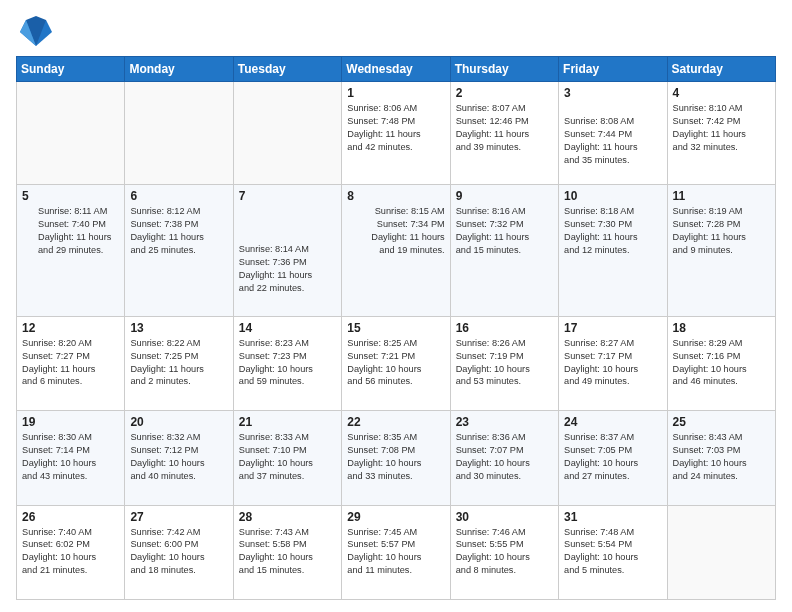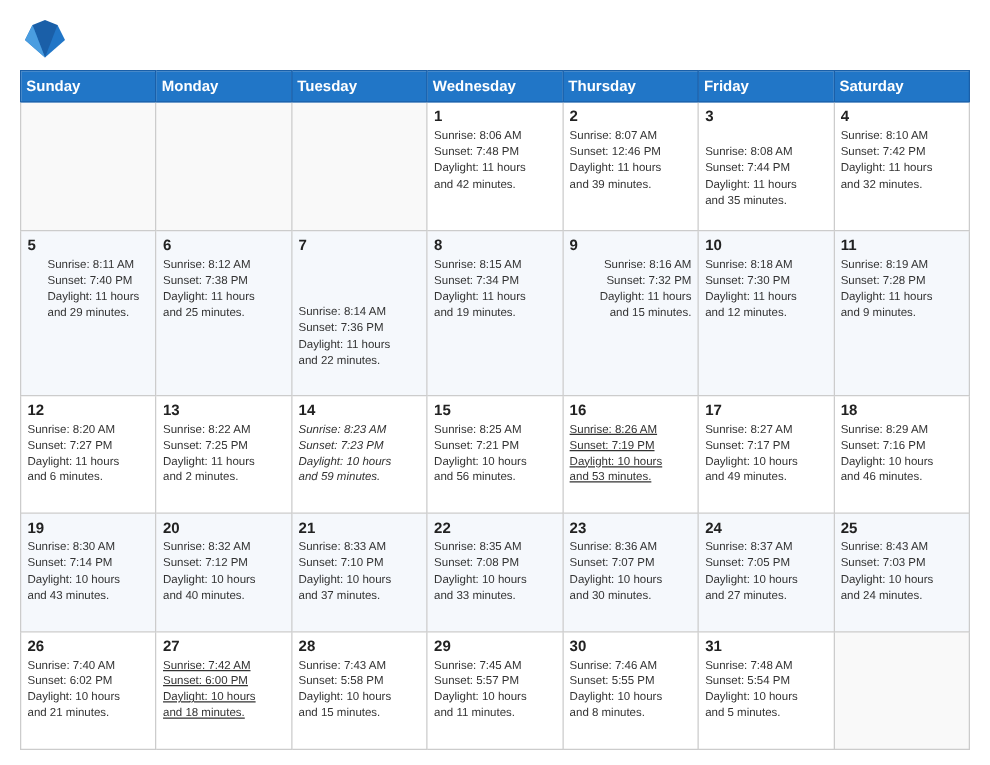--- a/index.html
+++ b/index.html
@@ -179,28 +179,28 @@
           </td>
           <td>
             <span class="day-number">7</span>
             <div class="day-info" style="white-space: pre-line; margin-top: 40px;">Sunrise: 8:14 AM
 Sunset: 7:36 PM
 Daylight: 11 hours
 and 22 minutes.</div>
           </td>
           <td>
             <span class="day-number">8</span>
-            <div class="day-info" style="white-space: pre-line;">Sunrise: 8:15 AM
+            <div class="day-info" style="white-space: pre-line; text-align: right;">Sunrise: 8:15 AM
 Sunset: 7:34 PM
 Daylight: 11 hours
 and 19 minutes.</div>
           </td>
           <td>
             <span class="day-number">9</span>
-            <div class="day-info" style="white-space: pre-line; text-align: right;">Sunrise: 8:16 AM
+            <div class="day-info" style="white-space: pre-line;">Sunrise: 8:16 AM
 Sunset: 7:32 PM
 Daylight: 11 hours
 and 15 minutes.</div>
           </td>
           <td>
             <span class="day-number">10</span>
             <div class="day-info" style="white-space: pre-line;">Sunrise: 8:18 AM
 Sunset: 7:30 PM
 Daylight: 11 hours
 and 12 minutes.</div>
@@ -223,35 +223,35 @@
           </td>
           <td>
             <span class="day-number">13</span>
             <div class="day-info" style="white-space: pre-line;">Sunrise: 8:22 AM
 Sunset: 7:25 PM
 Daylight: 11 hours
 and 2 minutes.</div>
           </td>
           <td>
             <span class="day-number">14</span>
-            <div class="day-info" style="white-space: pre-line; font-style: italic;">Sunrise: 8:23 AM
+            <div class="day-info" style="white-space: pre-line;">Sunrise: 8:23 AM
 Sunset: 7:23 PM
 Daylight: 10 hours
 and 59 minutes.</div>
           </td>
           <td>
             <span class="day-number">15</span>
             <div class="day-info" style="white-space: pre-line;">Sunrise: 8:25 AM
 Sunset: 7:21 PM
 Daylight: 10 hours
 and 56 minutes.</div>
           </td>
           <td>
             <span class="day-number">16</span>
-            <div class="day-info" style="white-space: pre-line; text-decoration: underline;">Sunrise: 8:26 AM
+            <div class="day-info" style="white-space: pre-line;">Sunrise: 8:26 AM
 Sunset: 7:19 PM
 Daylight: 10 hours
 and 53 minutes.</div>
           </td>
           <td>
             <span class="day-number">17</span>
             <div class="day-info" style="white-space: pre-line;">Sunrise: 8:27 AM
 Sunset: 7:17 PM
 Daylight: 10 hours
 and 49 minutes.</div>
@@ -318,21 +318,21 @@
         <tr>
           <td>
             <span class="day-number">26</span>
             <div class="day-info" style="white-space: pre-line;">Sunrise: 7:40 AM
 Sunset: 6:02 PM
 Daylight: 10 hours
 and 21 minutes.</div>
           </td>
           <td>
             <span class="day-number">27</span>
-            <div class="day-info" style="white-space: pre-line; text-decoration: underline;">Sunrise: 7:42 AM
+            <div class="day-info" style="white-space: pre-line;">Sunrise: 7:42 AM
 Sunset: 6:00 PM
 Daylight: 10 hours
 and 18 minutes.</div>
           </td>
           <td>
             <span class="day-number">28</span>
             <div class="day-info" style="white-space: pre-line;">Sunrise: 7:43 AM
 Sunset: 5:58 PM
 Daylight: 10 hours
 and 15 minutes.</div>

